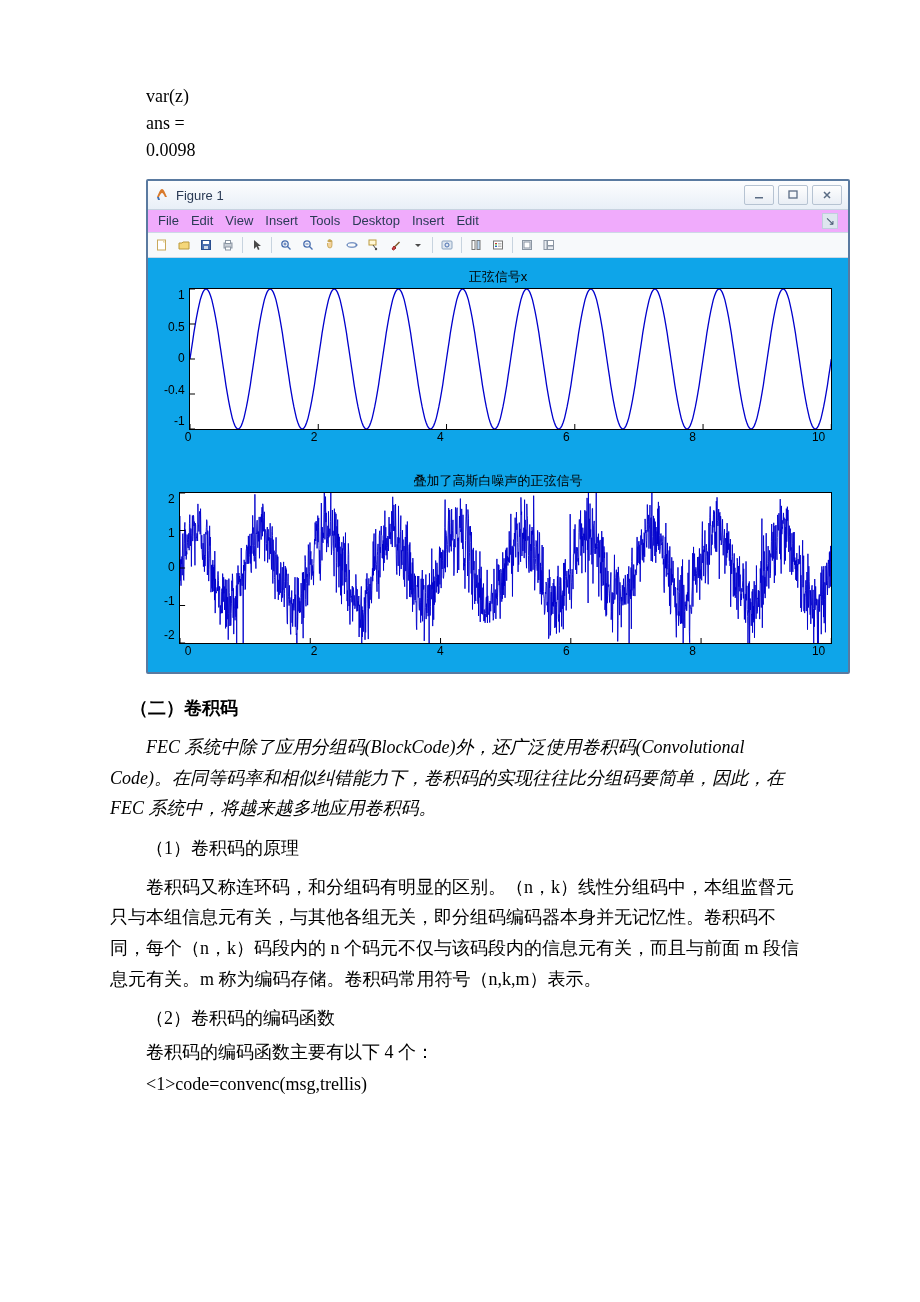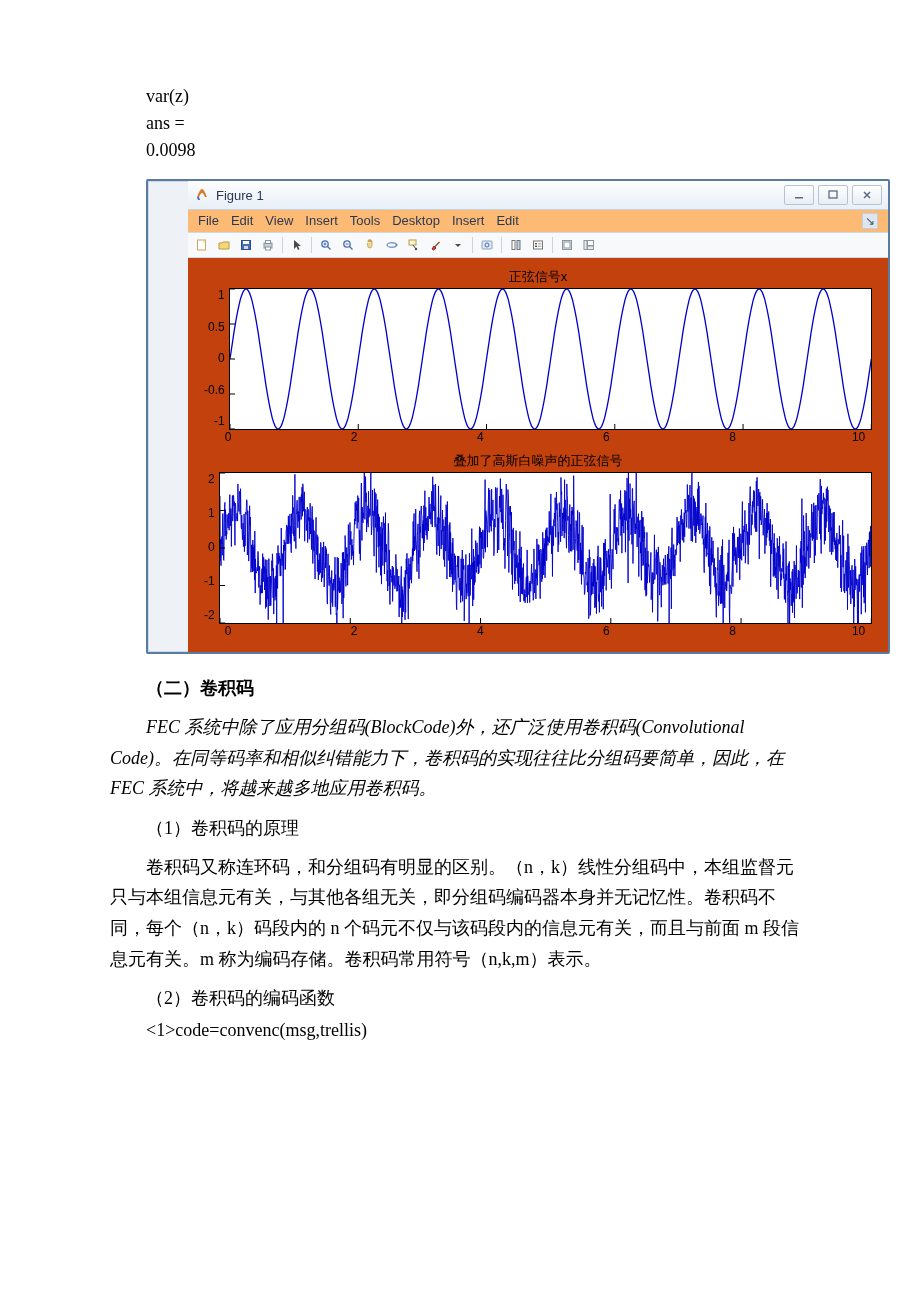--- a/index.html
+++ b/index.html
@@ -18,21 +18,20 @@
     margin: 6px 0 6px 36px;
   }
   .figure-window {
     margin: 18px 0 10px 36px;
     border: 2px solid #5a7aa0;
     border-radius: 2px;
     background: #eef2f6;
     width: 700px;
     box-shadow: 0 0 0 1px #cdd9e6 inset;
     position: relative;
-    padding-left: 40px;
   }
   .titlebar {
     display: flex;
     align-items: center;
     height: 28px;
     padding: 0 6px;
     background: linear-gradient(#fdfdfe, #e8eff7);
     border-bottom: 1px solid #c7d3df;
   }
   .titlebar .matlab-icon {
@@ -56,21 +55,21 @@
     border: 1px solid #b6c3d2;
     border-radius: 2px;
     display: flex; align-items: center; justify-content: center;
     font-size: 10px;
     color: #5a6c84;
   }
   .menubar {
     display: flex;
     gap: 12px;
     padding: 3px 10px;
-    background: #fdba74;
+    background: #f0abfc;
     border-bottom: 1px solid #cdd9e6;
     font-family: "Segoe UI", Tahoma, sans-serif;
     font-size: 13px;
     color: #2a3a55;
   }
   .menubar .restore-arrow {
     margin-left: auto;
     color: #4a5a74;
     font-size: 12px;
     width: 14px;
@@ -90,21 +89,21 @@
     width: 20px; height: 18px;
     display: flex; align-items: center; justify-content: center;
     border-radius: 2px;
   }
   .tb-sep {
     width: 1px; height: 16px;
     background: #c7d3df;
     margin: 0 2px;
   }
   .plot-area {
-    background: #c2410c;
+    background: #0ea5e9;
     padding: 10px 16px 14px 16px;
   }
   .chart-block {}
   .chart-title {
     text-align: center;
     font-family: "Microsoft YaHei", "SimSun", sans-serif;
     font-size: 13px;
     color: #000;
     margin-bottom: 2px;
   }
@@ -139,21 +138,21 @@
   .para {
     font-size: 18px;
     line-height: 1.7;
     margin: 12px 0;
     text-indent: 2em;
   }
   .para.no-indent { text-indent: 0; margin-left: 0; font-style: italic;}
   .heading {
     font-size: 18px;
     font-weight: bold;
-    margin: 22px 0 8px 36px;
+    margin: 22px 0 8px 20px;
   }
   .subh {
     font-size: 18px;
     margin: 10px 0 6px 36px;
   }
   svg.icon-sm { width: 14px; height: 14px; }
 </style>
 </head>
 <body>
 
@@ -323,21 +322,21 @@
 
     <div class="plot-area">
 
       <div class="chart-block">
         <div class="chart-title">正弦信号x</div>
         <div class="axes-wrap">
           <div class="yticks" style="height:140px">
             <span>1</span>
             <span>0.5</span>
             <span>0</span>
-            <span>-0.6</span>
+            <span>-0.4</span>
             <span>-1</span>
           </div>
           <div class="plot-box" style="height:140px">
             <svg id="plot-top" width="100%" height="100%" viewBox="0 0 640 140" preserveAspectRatio="none">
                 <polyline points="0.0,70.0 1.3,61.2 2.6,52.6 3.8,44.2 5.1,36.3 6.4,28.9 7.7,22.1 9.0,16.1 10.2,10.9 11.5,6.7 12.8,3.4 14.1,1.2 15.4,0.1 16.6,0.1 17.9,1.2 19.2,3.4 20.5,6.7 21.8,10.9 23.0,16.1 24.3,22.1 25.6,28.9 26.9,36.3 28.2,44.2 29.4,52.6 30.7,61.2 32.0,70.0 33.3,78.8 34.6,87.4 35.8,95.8 37.1,103.7 38.4,111.1 39.7,117.9 41.0,123.9 42.2,129.1 43.5,133.3 44.8,136.6 46.1,138.8 47.4,139.9 48.6,139.9 49.9,138.8 51.2,136.6 52.5,133.3 53.8,129.1 55.0,123.9 56.3,117.9 57.6,111.1 58.9,103.7 60.2,95.8 61.4,87.4 62.7,78.8 64.0,70.0 65.3,61.2 66.6,52.6 67.8,44.2 69.1,36.3 70.4,28.9 71.7,22.1 73.0,16.1 74.2,10.9 75.5,6.7 76.8,3.4 78.1,1.2 79.4,0.1 80.6,0.1 81.9,1.2 83.2,3.4 84.5,6.7 85.8,10.9 87.0,16.1 88.3,22.1 89.6,28.9 90.9,36.3 92.2,44.2 93.4,52.6 94.7,61.2 96.0,70.0 97.3,78.8 98.6,87.4 99.8,95.8 101.1,103.7 102.4,111.1 103.7,117.9 105.0,123.9 106.2,129.1 107.5,133.3 108.8,136.6 110.1,138.8 111.4,139.9 112.6,139.9 113.9,138.8 115.2,136.6 116.5,133.3 117.8,129.1 119.0,123.9 120.3,117.9 121.6,111.1 122.9,103.7 124.2,95.8 125.4,87.4 126.7,78.8 128.0,70.0 129.3,61.2 130.6,52.6 131.8,44.2 133.1,36.3 134.4,28.9 135.7,22.1 137.0,16.1 138.2,10.9 139.5,6.7 140.8,3.4 142.1,1.2 143.4,0.1 144.6,0.1 145.9,1.2 147.2,3.4 148.5,6.7 149.8,10.9 151.0,16.1 152.3,22.1 153.6,28.9 154.9,36.3 156.2,44.2 157.4,52.6 158.7,61.2 160.0,70.0 161.3,78.8 162.6,87.4 163.8,95.8 165.1,103.7 166.4,111.1 167.7,117.9 169.0,123.9 170.2,129.1 171.5,133.3 172.8,136.6 174.1,138.8 175.4,139.9 176.6,139.9 177.9,138.8 179.2,136.6 180.5,133.3 181.8,129.1 183.0,123.9 184.3,117.9 185.6,111.1 186.9,103.7 188.2,95.8 189.4,87.4 190.7,78.8 192.0,70.0 193.3,61.2 194.6,52.6 195.8,44.2 197.1,36.3 198.4,28.9 199.7,22.1 201.0,16.1 202.2,10.9 203.5,6.7 204.8,3.4 206.1,1.2 207.4,0.1 208.6,0.1 209.9,1.2 211.2,3.4 212.5,6.7 213.8,10.9 215.0,16.1 216.3,22.1 217.6,28.9 218.9,36.3 220.2,44.2 221.4,52.6 222.7,61.2 224.0,70.0 225.3,78.8 226.6,87.4 227.8,95.8 229.1,103.7 230.4,111.1 231.7,117.9 233.0,123.9 234.2,129.1 235.5,133.3 236.8,136.6 238.1,138.8 239.4,139.9 240.6,139.9 241.9,138.8 243.2,136.6 244.5,133.3 245.8,129.1 247.0,123.9 248.3,117.9 249.6,111.1 250.9,103.7 252.2,95.8 253.4,87.4 254.7,78.8 256.0,70.0 257.3,61.2 258.6,52.6 259.8,44.2 261.1,36.3 262.4,28.9 263.7,22.1 265.0,16.1 266.2,10.9 267.5,6.7 268.8,3.4 270.1,1.2 271.4,0.1 272.6,0.1 273.9,1.2 275.2,3.4 276.5,6.7 277.8,10.9 279.0,16.1 280.3,22.1 281.6,28.9 282.9,36.3 284.2,44.2 285.4,52.6 286.7,61.2 288.0,70.0 289.3,78.8 290.6,87.4 291.8,95.8 293.1,103.7 294.4,111.1 295.7,117.9 297.0,123.9 298.2,129.1 299.5,133.3 300.8,136.6 302.1,138.8 303.4,139.9 304.6,139.9 305.9,138.8 307.2,136.6 308.5,133.3 309.8,129.1 311.0,123.9 312.3,117.9 313.6,111.1 314.9,103.7 316.2,95.8 317.4,87.4 318.7,78.8 320.0,70.0 321.3,61.2 322.6,52.6 323.8,44.2 325.1,36.3 326.4,28.9 327.7,22.1 329.0,16.1 330.2,10.9 331.5,6.7 332.8,3.4 334.1,1.2 335.4,0.1 336.6,0.1 337.9,1.2 339.2,3.4 340.5,6.7 341.8,10.9 343.0,16.1 344.3,22.1 345.6,28.9 346.9,36.3 348.2,44.2 349.4,52.6 350.7,61.2 352.0,70.0 353.3,78.8 354.6,87.4 355.8,95.8 357.1,103.7 358.4,111.1 359.7,117.9 361.0,123.9 362.2,129.1 363.5,133.3 364.8,136.6 366.1,138.8 367.4,139.9 368.6,139.9 369.9,138.8 371.2,136.6 372.5,133.3 373.8,129.1 375.0,123.9 376.3,117.9 377.6,111.1 378.9,103.7 380.2,95.8 381.4,87.4 382.7,78.8 384.0,70.0 385.3,61.2 386.6,52.6 387.8,44.2 389.1,36.3 390.4,28.9 391.7,22.1 393.0,16.1 394.2,10.9 395.5,6.7 396.8,3.4 398.1,1.2 399.4,0.1 400.6,0.1 401.9,1.2 403.2,3.4 404.5,6.7 405.8,10.9 407.0,16.1 408.3,22.1 409.6,28.9 410.9,36.3 412.2,44.2 413.4,52.6 414.7,61.2 416.0,70.0 417.3,78.8 418.6,87.4 419.8,95.8 421.1,103.7 422.4,111.1 423.7,117.9 425.0,123.9 426.2,129.1 427.5,133.3 428.8,136.6 430.1,138.8 431.4,139.9 432.6,139.9 433.9,138.8 435.2,136.6 436.5,133.3 437.8,129.1 439.0,123.9 440.3,117.9 441.6,111.1 442.9,103.7 444.2,95.8 445.4,87.4 446.7,78.8 448.0,70.0 449.3,61.2 450.6,52.6 451.8,44.2 453.1,36.3 454.4,28.9 455.7,22.1 457.0,16.1 458.2,10.9 459.5,6.7 460.8,3.4 462.1,1.2 463.4,0.1 464.6,0.1 465.9,1.2 467.2,3.4 468.5,6.7 469.8,10.9 471.0,16.1 472.3,22.1 473.6,28.9 474.9,36.3 476.2,44.2 477.4,52.6 478.7,61.2 480.0,70.0 481.3,78.8 482.6,87.4 483.8,95.8 485.1,103.7 486.4,111.1 487.7,117.9 489.0,123.9 490.2,129.1 491.5,133.3 492.8,136.6 494.1,138.8 495.4,139.9 496.6,139.9 497.9,138.8 499.2,136.6 500.5,133.3 501.8,129.1 503.0,123.9 504.3,117.9 505.6,111.1 506.9,103.7 508.2,95.8 509.4,87.4 510.7,78.8 512.0,70.0 513.3,61.2 514.6,52.6 515.8,44.2 517.1,36.3 518.4,28.9 519.7,22.1 521.0,16.1 522.2,10.9 523.5,6.7 524.8,3.4 526.1,1.2 527.4,0.1 528.6,0.1 529.9,1.2 531.2,3.4 532.5,6.7 533.8,10.9 535.0,16.1 536.3,22.1 537.6,28.9 538.9,36.3 540.2,44.2 541.4,52.6 542.7,61.2 544.0,70.0 545.3,78.8 546.6,87.4 547.8,95.8 549.1,103.7 550.4,111.1 551.7,117.9 553.0,123.9 554.2,129.1 555.5,133.3 556.8,136.6 558.1,138.8 559.4,139.9 560.6,139.9 561.9,138.8 563.2,136.6 564.5,133.3 565.8,129.1 567.0,123.9 568.3,117.9 569.6,111.1 570.9,103.7 572.2,95.8 573.4,87.4 574.7,78.8 576.0,70.0 577.3,61.2 578.6,52.6 579.8,44.2 581.1,36.3 582.4,28.9 583.7,22.1 585.0,16.1 586.2,10.9 587.5,6.7 588.8,3.4 590.1,1.2 591.4,0.1 592.6,0.1 593.9,1.2 595.2,3.4 596.5,6.7 597.8,10.9 599.0,16.1 600.3,22.1 601.6,28.9 602.9,36.3 604.2,44.2 605.4,52.6 606.7,61.2 608.0,70.0 609.3,78.8 610.6,87.4 611.8,95.8 613.1,103.7 614.4,111.1 615.7,117.9 617.0,123.9 618.2,129.1 619.5,133.3 620.8,136.6 622.1,138.8 623.4,139.9 624.6,139.9 625.9,138.8 627.2,136.6 628.5,133.3 629.8,129.1 631.0,123.9 632.3,117.9 633.6,111.1 634.9,103.7 636.2,95.8 637.4,87.4 638.7,78.8 640.0,70.0" fill="none" stroke="#0000cc" stroke-width="1.3"></polyline>
                 <line x1="0" x2="0" y1="140" y2="135" stroke="#000"></line>
                 <line x1="128" x2="128" y1="140" y2="135" stroke="#000"></line>
                 <line x1="256" x2="256" y1="140" y2="135" stroke="#000"></line>
                 <line x1="384" x2="384" y1="140" y2="135" stroke="#000"></line>
                 <line x1="512" x2="512" y1="140" y2="135" stroke="#000"></line>
@@ -353,21 +352,21 @@
         <div class="xticks">
           <span>0</span>
           <span>2</span>
           <span>4</span>
           <span>6</span>
           <span>8</span>
           <span>10</span>
         </div>
       </div>
 
-      <div class="chart-block" style="margin-top:8px">
+      <div class="chart-block" style="margin-top:28px">
         <div class="chart-title">叠加了高斯白噪声的正弦信号</div>
         <div class="axes-wrap">
           <div class="yticks" style="height:150px">
             <span>2</span>
             <span>1</span>
             <span>0</span>
             <span>-1</span>
             <span>-2</span>
           </div>
           <div class="plot-box" style="height:150px">
@@ -398,15 +397,16 @@
       </div>
 
     </div>
   </div>
 
   <div class="heading">（二）卷积码</div>
   <div class="para no-indent" style="text-indent:2em">FEC 系统中除了应用分组码(BlockCode)外，还广泛使用卷积码(Convolutional Code)。在同等码率和相似纠错能力下，卷积码的实现往往比分组码要简单，因此，在FEC 系统中，将越来越多地应用卷积码。</div>
   <div class="subh">（1）卷积码的原理</div>
   <div class="para">卷积码又称连环码，和分组码有明显的区别。（n，k）线性分组码中，本组监督元只与本组信息元有关，与其他各组无关，即分组码编码器本身并无记忆性。卷积码不同，每个（n，k）码段内的 n 个码元不仅与该码段内的信息元有关，而且与前面 m 段信息元有关。m 称为编码存储。卷积码常用符号（n,k,m）表示。</div>
   <div class="subh">（2）卷积码的编码函数</div>
+  <div class="subh">卷积码的编码函数主要有以下 4 个：</div>
   <div class="subh">&lt;1&gt;code=convenc(msg,trellis)</div>
 
 </div>
 
 </body></html>

